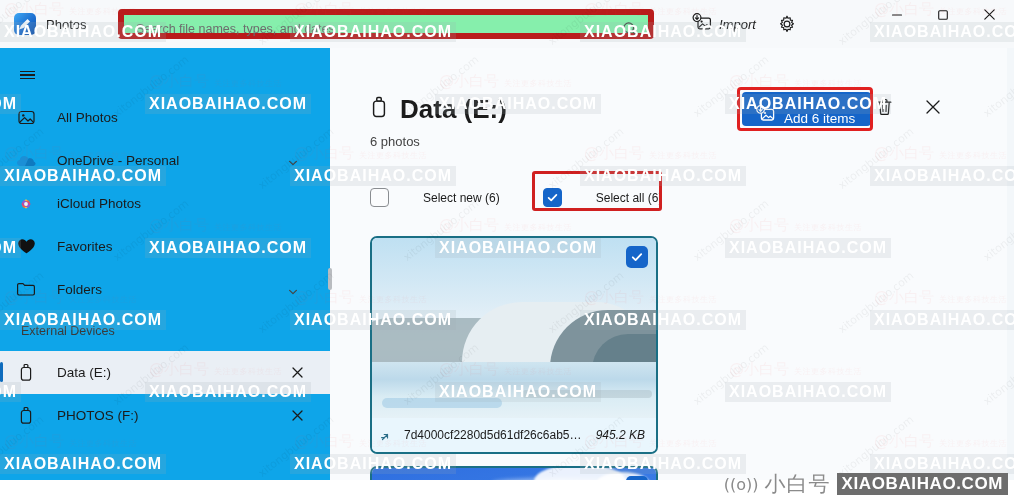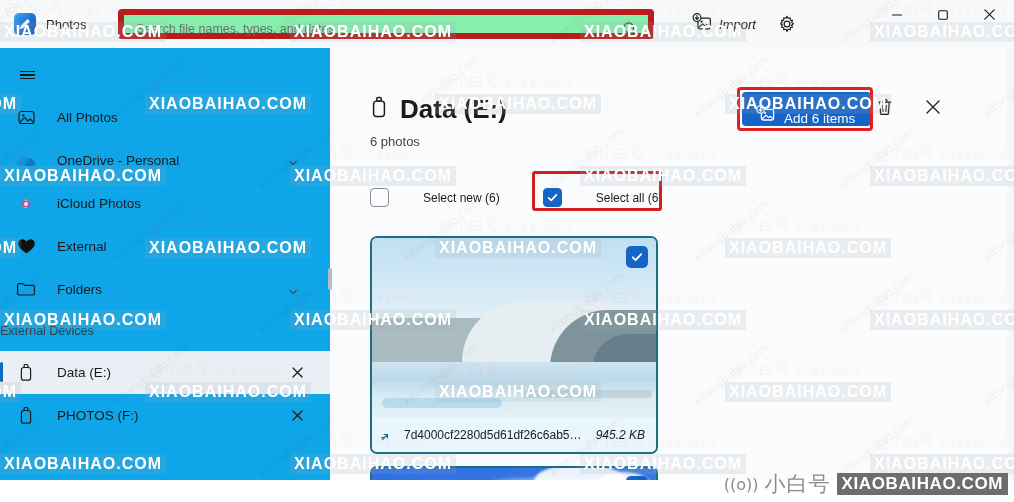--- a/index.html
+++ b/index.html
@@ -149,21 +149,21 @@
     position: absolute; right: 31px; top: 16px;
     width: 12px; height: 12px;
   }
   .ni-close {
     position: absolute; right: 24px; top: 14px;
     width: 16px; height: 16px;
   }
   .nav-section {
     height: 40px;
     display: flex; align-items: center;
-    padding-left: 0;
+    padding-left: 21px;
     font-size: 12.5px; color: #3a3a3a;
   }
   .splitter-handle {
     position: absolute; left: 328px; top: 268px;
     width: 4px; height: 22px;
     background: #b9bcc0;
     border-radius: 2px;
     z-index: 40;
   }
 
@@ -371,21 +371,21 @@
         </span>
         <span class="ni-label">iCloud Photos</span>
       </div>
 
       <div class="nav-item">
         <span class="ni-icon">
           <svg width="19" height="17" viewBox="0 0 19 17">
               <path d="M9.5 15.4 C9.5 15.4 1.2 10.6 1.2 5.6 C1.2 3 3.2 1.3 5.4 1.3 C7.1 1.3 8.6 2.3 9.5 3.7 C10.4 2.3 11.9 1.3 13.6 1.3 C15.8 1.3 17.8 3 17.8 5.6 C17.8 10.6 9.5 15.4 9.5 15.4 Z" fill="#111"></path>
             </svg>
         </span>
-        <span class="ni-label">External</span>
+        <span class="ni-label">Favorites</span>
       </div>
 
       <div class="nav-item">
         <span class="ni-icon">
           <svg width="20" height="17" viewBox="0 0 20 17">
               <path d="M1.6 4 C1.6 3.2 2.2 2.6 3 2.6 L7 2.6 L8.7 4.4 L17 4.4 C17.8 4.4 18.4 5 18.4 5.8 L18.4 12.6 C18.4 13.4 17.8 14 17 14 L3 14 C2.2 14 1.6 13.4 1.6 12.6 Z" fill="none" stroke="#1b1b1b" stroke-width="1.2" stroke-linejoin="round"></path>
             </svg>
         </span>
         <span class="ni-label">Folders</span>
         <span class="ni-chevron">

